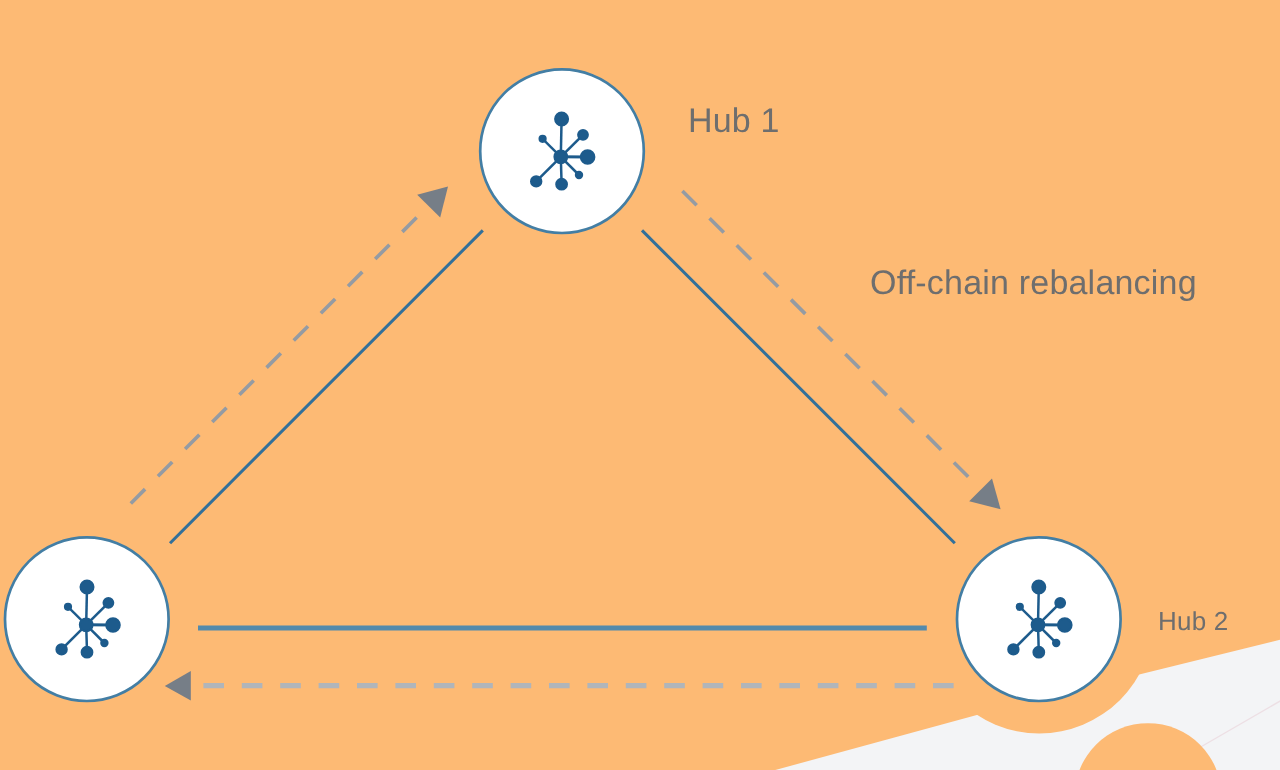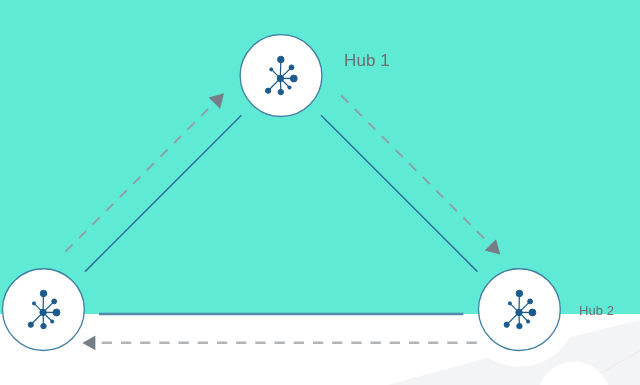--- a/index.html
+++ b/index.html
@@ -1,20 +1,20 @@
 <!DOCTYPE html>
 <html><head>
 <meta charset="utf-8">
 <title>Off-chain rebalancing</title>
 <style>
   html,body{margin:0;padding:0;background:#ffffff;}
   body{width:640px;height:385px;overflow:hidden;
        font-family:"Liberation Sans",sans-serif;
        -webkit-font-smoothing:antialiased;}
-  #stage{position:relative;width:640px;height:314px;background:#5eead4;}
+  #stage{position:relative;width:640px;height:385px;background:#fdba74;}
   #stage svg{position:absolute;left:0;top:0;display:block;}
   .lbl{position:absolute;white-space:nowrap;letter-spacing:.1px;}
 </style>
 </head>
 <body>
 
 <div id="stage">
   <svg id="scene" width="640" height="385" viewBox="0 0 640 385">
     <defs>
       <mask id="wmmask">
@@ -82,13 +82,14 @@
           <circle cx="519.4" cy="309.6" r="40.9" fill="#ffffff" stroke="#437ea4" stroke-width="1.35"></circle>
           <g transform="translate(519,312.4)" fill="#1d5b8c" stroke="#1d5b8c">
             <use href="#hubIcon"></use>
           </g>
         </g>
       </g>
   </svg>
 
   <div class="lbl" style="left: 344px; top: 51px; font-size: 17px; color: rgb(110, 110, 110);">Hub 1</div>
   <div class="lbl" style="left: 579px; top: 303px; font-size: 13px; color: rgb(110, 110, 110);">Hub 2</div>
+  <div class="lbl" style="left: 435px; top: 132px; font-size: 17px; color: rgb(110, 110, 110);">Off-chain rebalancing</div>
 </div>
 
 </body></html>

